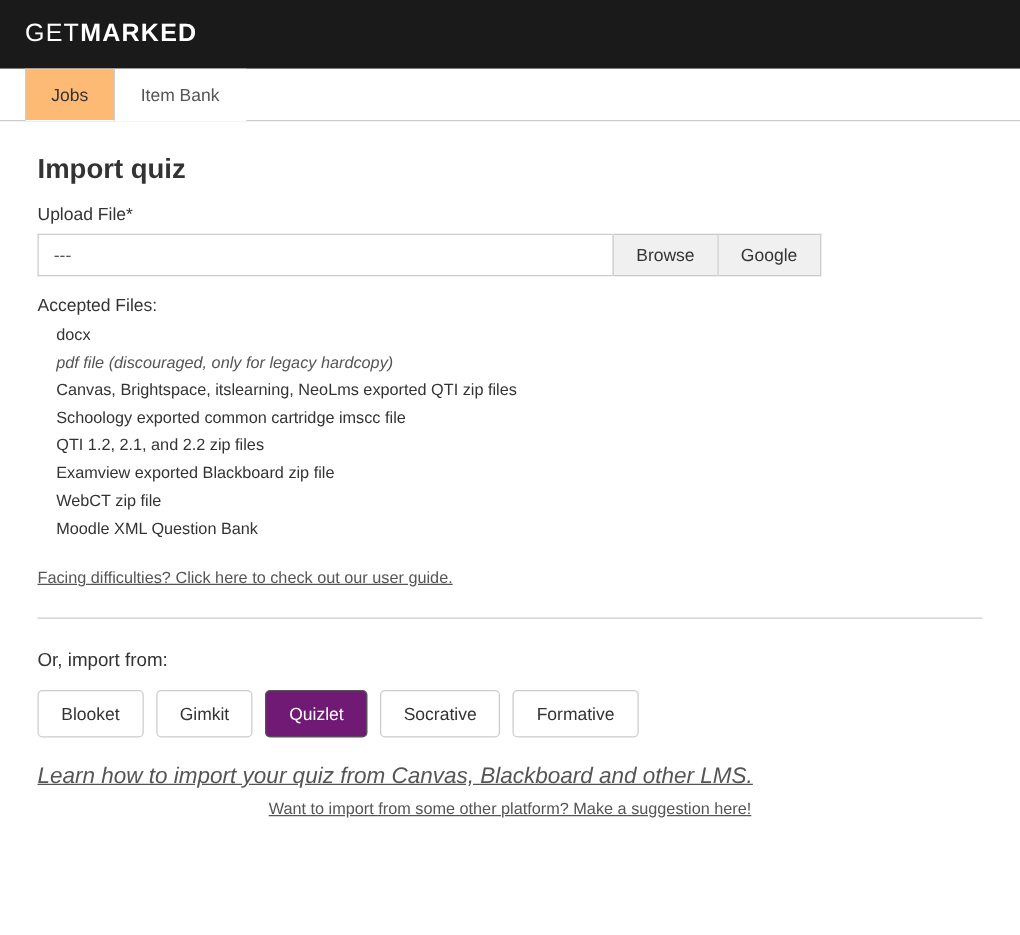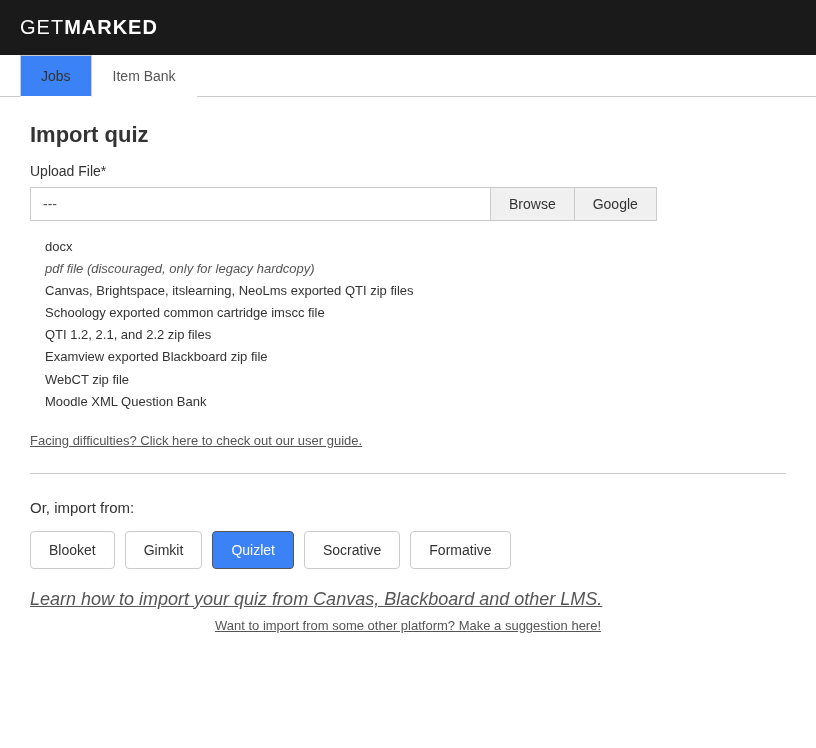--- a/index.html
+++ b/index.html
@@ -37,21 +37,21 @@
       font-size: 14px;
       color: #333;
       border: 1px solid transparent;
       border-bottom: none;
       margin-bottom: -1px;
       background: #fff;
     }
     .tab.active {
       border-color: #ccc;
       border-bottom: 1px solid #fff;
-      background: #3b82f6;
+      background: #fdba74;
     }
     .tab:not(.active) {
       color: #555;
     }
 
     
     .content {
       padding: 25px 30px;
       max-width: 816px;
     }
@@ -165,21 +165,21 @@
       padding: 10px 18px;
       border: 1px solid #ccc;
       background: #fff;
       cursor: pointer;
       font-size: 14px;
       color: #333;
       border-radius: 4px;
     }
 
     .import-btn.active {
-      background: #3b82f6;
+      background: #701a75;
       color: #fff;
       border-color: #555;
     }
 
     .canvas-link {
       display: block;
       font-size: 18px;
       color: #555;
       text-decoration: underline;
       cursor: pointer;
@@ -215,20 +215,21 @@
 
   <span class="upload-label">Upload File*</span>
 
   <div class="file-input-row">
     <div class="file-text">---</div>
     <button class="btn-browse">Browse</button>
     <button class="btn-submit">Google</button>
   </div>
 
   <div class="accepted-files">
+    <div class="af-title">Accepted Files:</div>
     <ul>
       <li>docx</li>
       <li style="font-style:italic; color:#555;">pdf file (discouraged, only for legacy hardcopy)</li>
       <li>Canvas, Brightspace, itslearning, NeoLms exported QTI zip files</li>
       <li>Schoology exported common cartridge imscc file</li>
       <li>QTI 1.2, 2.1, and 2.2 zip files</li>
       <li>Examview exported Blackboard zip file</li>
       <li>WebCT zip file</li>
       <li>Moodle XML Question Bank</li>
     </ul>

